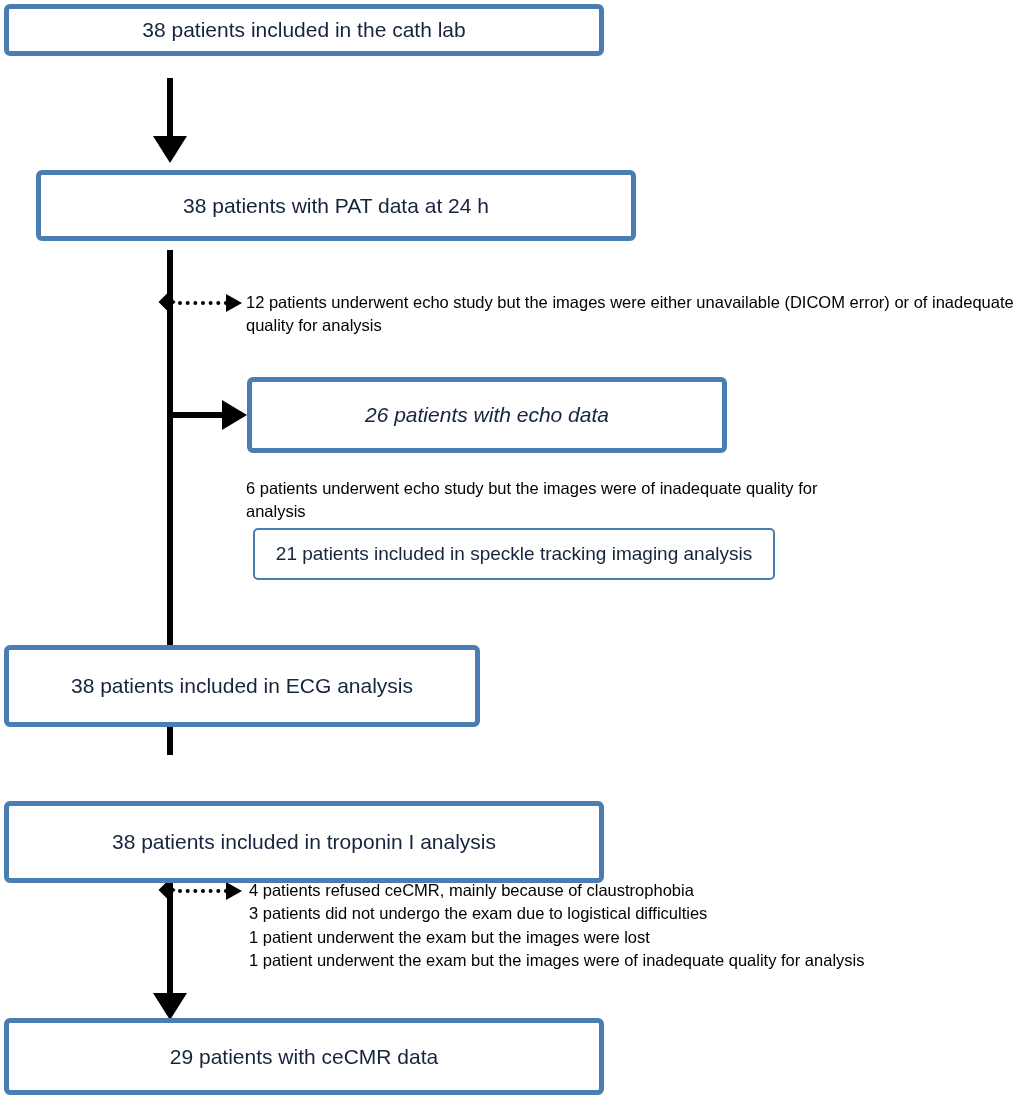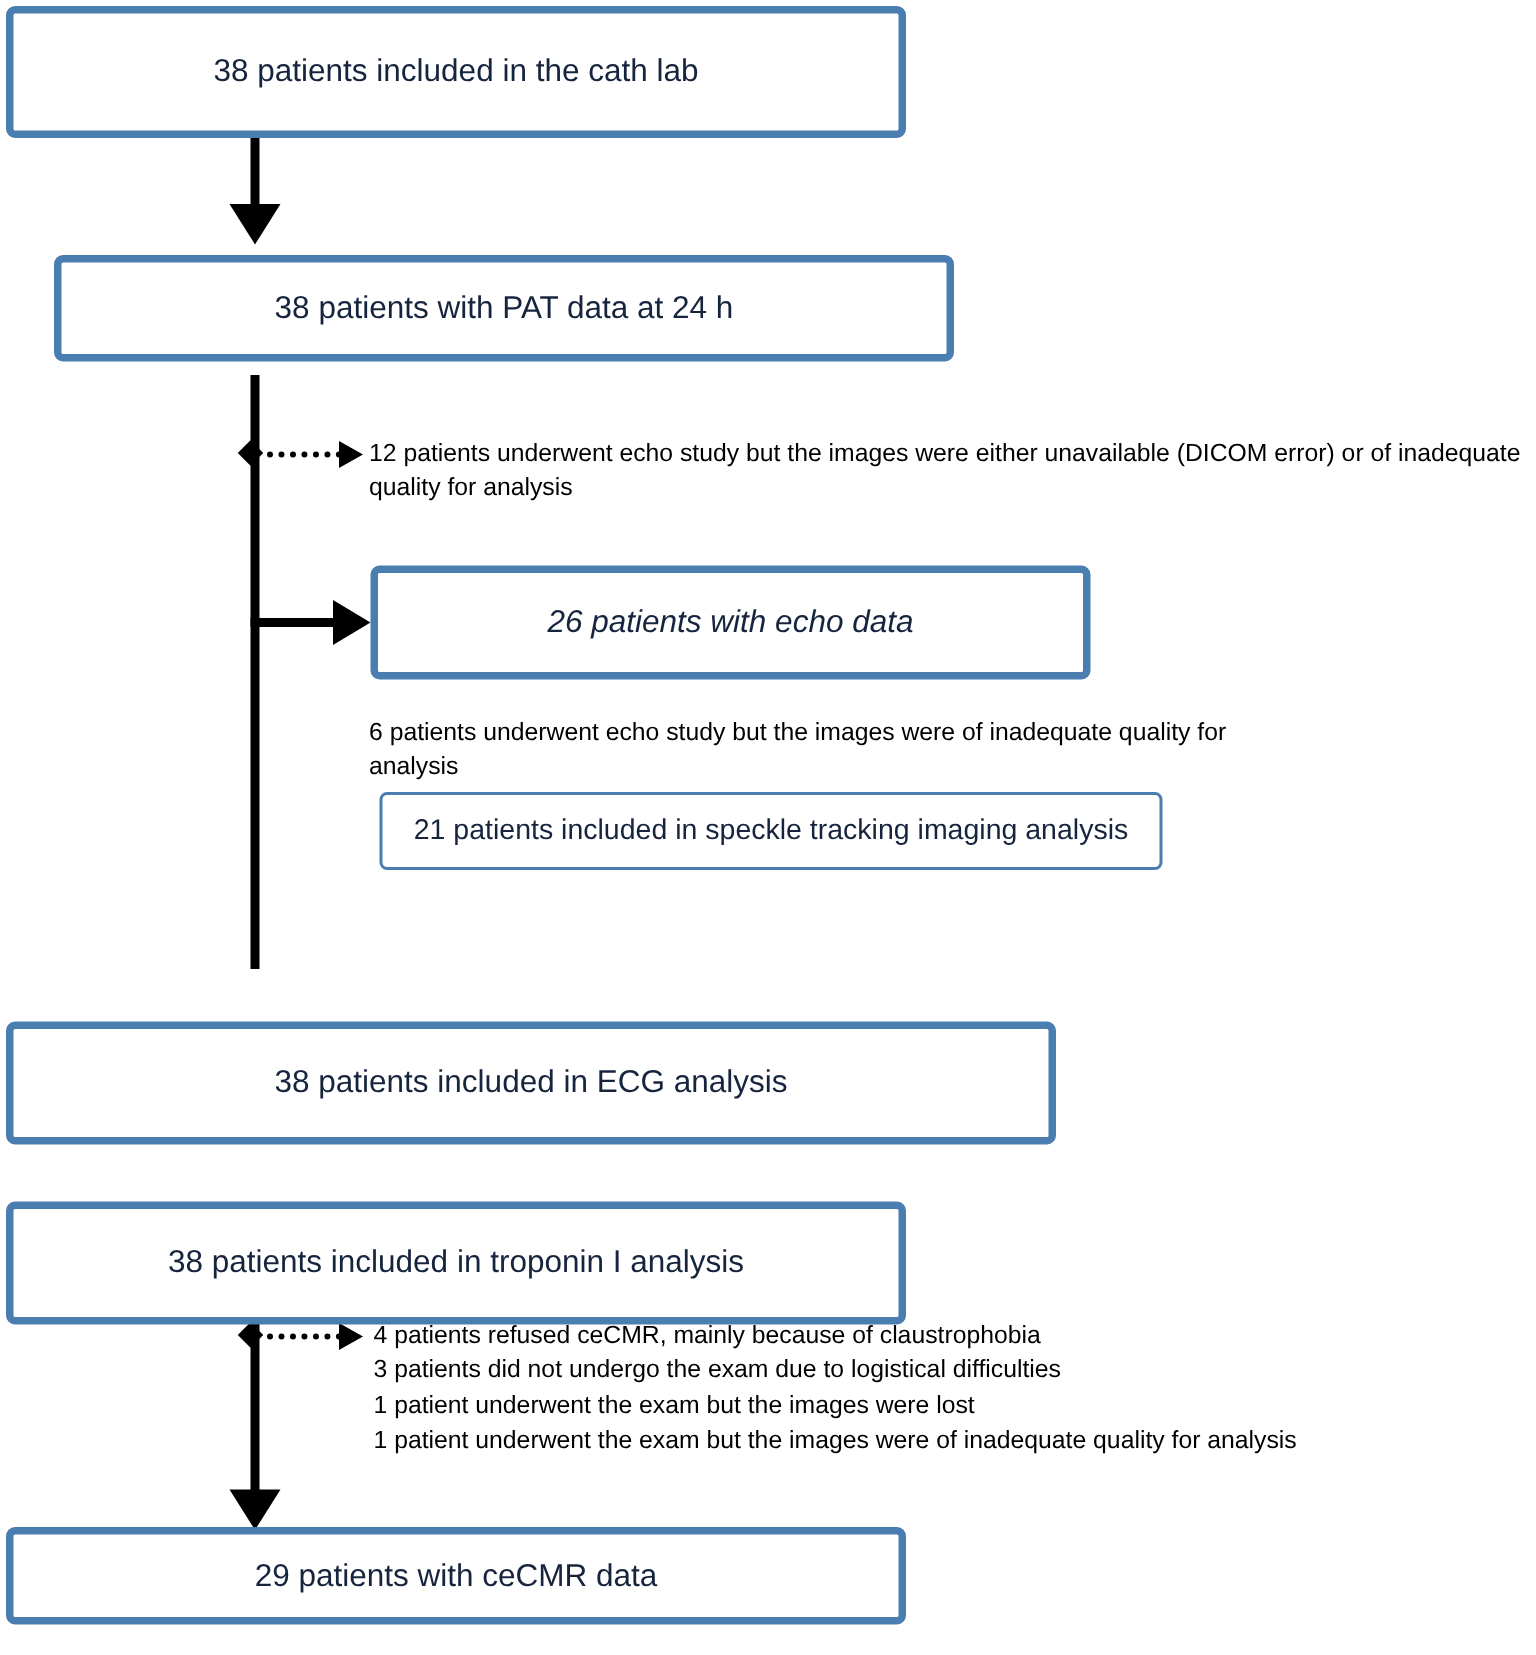--- a/index.html
+++ b/index.html
@@ -115,45 +115,45 @@
   <div class="arrow-right" style="left:222px; top:400px;"></div>
 
   <div class="diamond" style="left:161px; top:296px;"></div>
   <div class="dotted" style="left:178px; top:301px; width:50px;"></div>
   <div class="arrow-right-sm" style="left:226px; top:294px;"></div>
 
   <div class="diamond" style="left:161px; top:884px;"></div>
   <div class="dotted" style="left:178px; top:889px; width:50px;"></div>
   <div class="arrow-right-sm" style="left:226px; top:882px;"></div>
 
-  <div class="node" style="left:4px; top:4px; width:600px; height:88px;">
+  <div class="node" style="left:4px; top:4px; width:600px; height:52px;">
     <span>38 patients included in the cath lab</span>
   </div>
 
   <div class="node" style="left:4px; top:170px; width:600px; height:71px;margin-left:32px;">
     <span>38 patients with PAT data at 24 h</span>
   </div>
 
   <div class="node" style="left:247px; top:377px; width:480px; height:76px;font-style:italic;">
     <span>26 patients with echo data</span>
   </div>
 
   <div class="node thin" style="left:253px; top:528px; width:522px; height:52px;">
     <span>21 patients included in speckle tracking imaging analysis</span>
   </div>
 
-  <div class="node" style="left:4px; top:645px; width:700px; height:82px;margin-top:36px;">
+  <div class="node" style="left:4px; top:645px; width:476px; height:82px;">
     <span>38 patients included in ECG analysis</span>
   </div>
 
   <div class="node" style="left:4px; top:753px; width:600px; height:82px;margin-top:48px;">
     <span>38 patients included in troponin I analysis</span>
   </div>
 
-  <div class="node" style="left:4px; top:1018px; width:600px; height:65px;">
+  <div class="node" style="left:4px; top:1018px; width:600px; height:77px;">
     <span>29 patients with ceCMR data</span>
   </div>
 
   <div class="annotation" style="left:246px; top:291px; width:780px;">12 patients underwent echo study but the images were either unavailable (DICOM error) or of inadequate quality for analysis</div>
 
   <div class="annotation" style="left:246px; top:477px; width:615px;">6 patients underwent echo study but the images were of inadequate quality for analysis</div>
 
   <div class="annotation" style="left:249px; top:879px; width:700px;">4 patients refused ceCMR, mainly because of claustrophobia
 3 patients did not undergo the exam due to logistical difficulties
 1 patient underwent the exam but the images were lost

